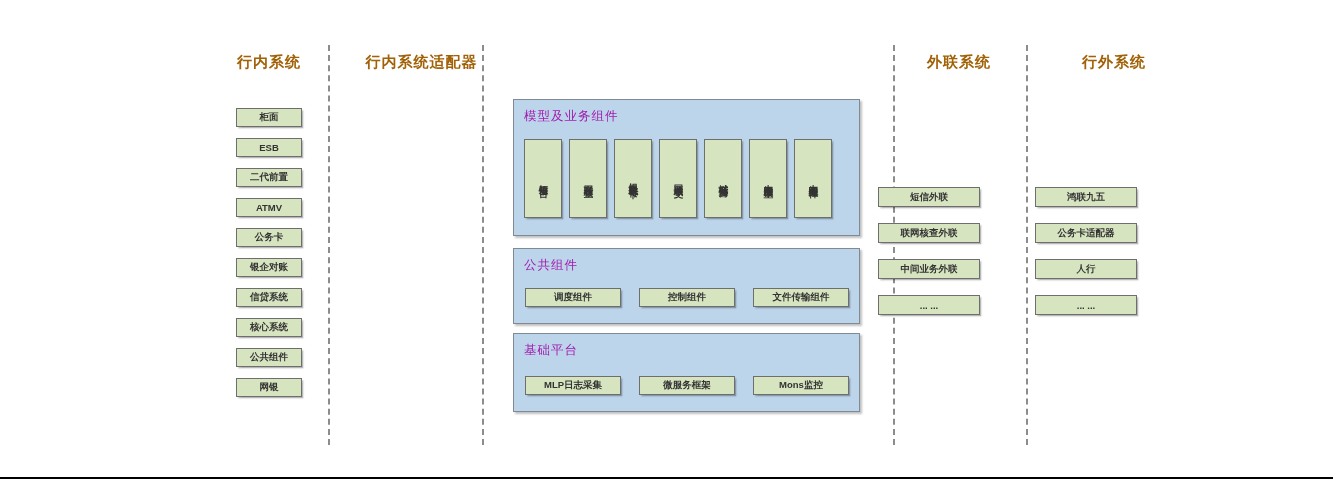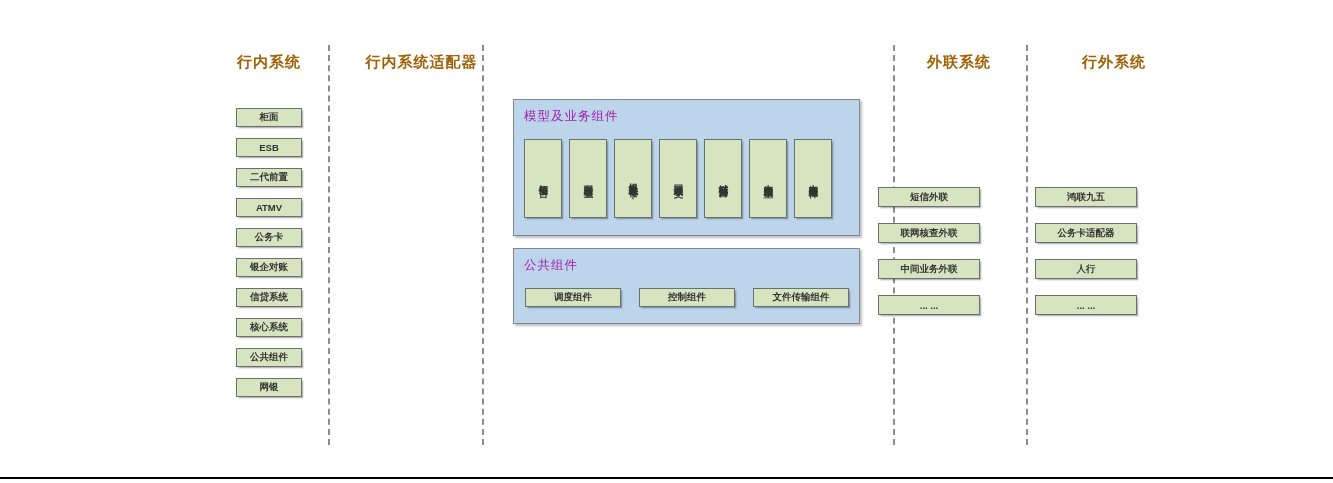--- a/index.html
+++ b/index.html
@@ -127,20 +127,28 @@
 
   <div class="panel" style="left:513px;top:248px;width:347px;height:76px;">
     <div class="panel-title">公共组件</div>
     <div class="hbox-row" style="top:39px;">
       <div class="gbox hbox">调度组件</div>
       <div class="gbox hbox">控制组件</div>
       <div class="gbox hbox">文件传输组件</div>
     </div>
   </div>
 
+  <div class="panel" style="left:513px;top:333px;width:347px;height:79px;">
+    <div class="panel-title">基础平台</div>
+    <div class="hbox-row" style="top:42px;">
+      <div class="gbox hbox">MLP日志采集</div>
+      <div class="gbox hbox">微服务框架</div>
+      <div class="gbox hbox">Mons监控</div>
+    </div>
+  </div>
 
   <div class="boxes-col step36" style="left:878px;top:187px;width:102px;">
     <div class="gbox">短信外联</div>
     <div class="gbox">联网核查外联</div>
     <div class="gbox">中间业务外联</div>
     <div class="gbox">... ...</div>
   </div>
 
   <div class="boxes-col step36" style="left:1035px;top:187px;width:102px;text-align:center;">
     <div class="gbox">鸿联九五</div>

